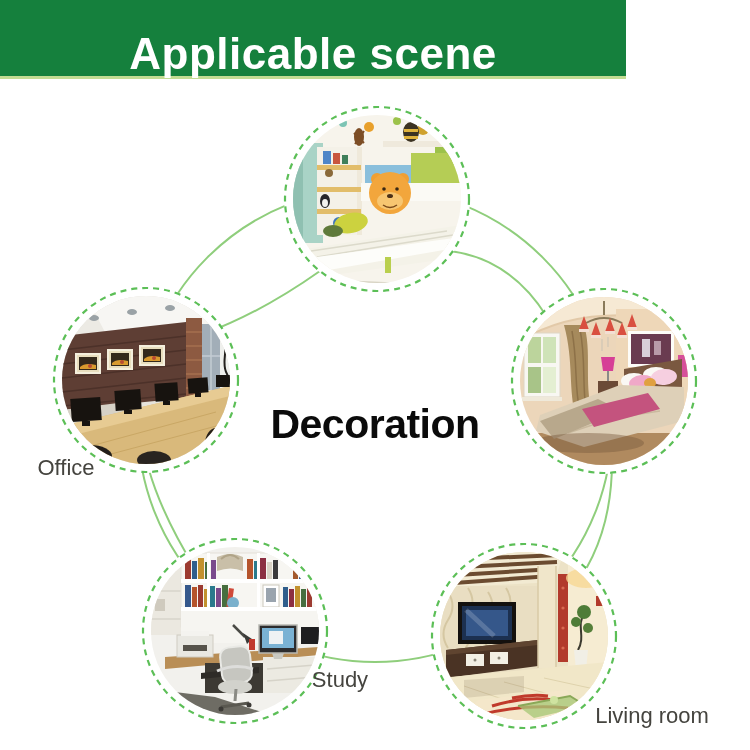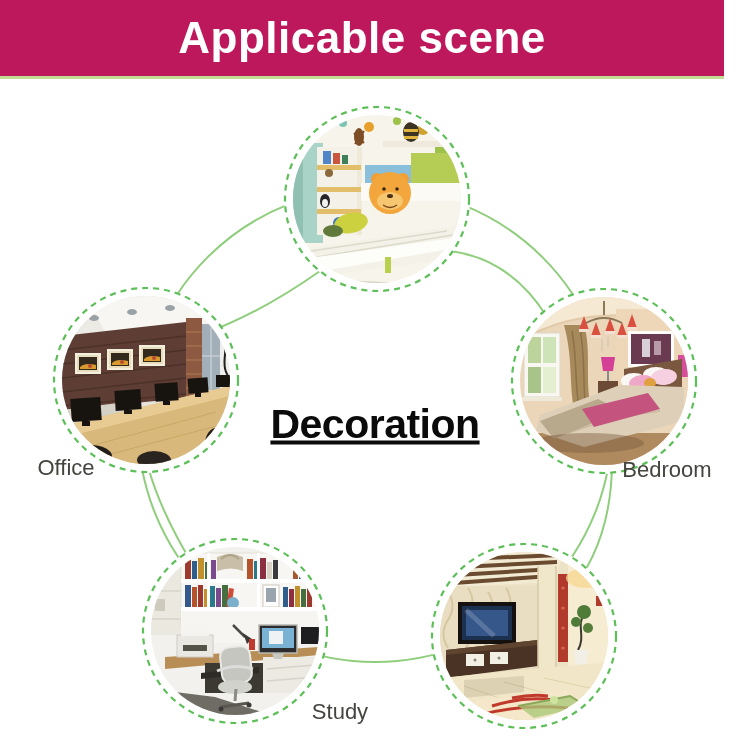--- a/index.html
+++ b/index.html
@@ -1,35 +1,35 @@
 <!DOCTYPE html>
 <html><head>
 <meta charset="utf-8">
 <style>
   html,body{margin:0;padding:0;background:#fff;}
   body{width:750px;height:750px;position:relative;overflow:hidden;
        font-family:"Liberation Sans","DejaVu Sans",sans-serif;}
   .page{position:absolute;inset:0;background:#ffffff;}
 
   
-  .banner{position:absolute;left:0;top:0;width:724px;height:76px;
-          background:#be185d;border-bottom:3px solid #c3dc93;
-          display:flex;align-items:center;justify-content:center;}
+  .banner{position:absolute;left:0;top:0;width:626px;height:76px;
+          background:#15803d;border-bottom:3px solid #c3dc93;
+          display:flex;align-items:flex-end;justify-content:center;}
   .banner-title{color:#ffffff;font-size:44px;font-weight:bold;
                 letter-spacing:0.5px;line-height:1;}
 
   
   .stage{position:absolute;inset:0;}
   svg.diagram{position:absolute;left:0;top:0;}
 
   .node-label{position:absolute;transform:translate(-50%,-50%);
               color:#45443f;font-size:22px;white-space:nowrap;}
   .center-label{position:absolute;transform:translate(-50%,-50%);
                 color:#0b0b0b;font-size:41px;font-weight:bold;
-                letter-spacing:-0.5px;white-space:nowrap;text-decoration:underline;}
+                letter-spacing:-0.5px;white-space:nowrap;}
 </style>
 </head>
 <body>
 
 <div class="page">
 
   <header class="banner">
     <span class="banner-title">Applicable scene</span>
   </header>
 
@@ -398,17 +398,17 @@
             <path d="M-6,70 L46,60 L62,70" stroke="#8aa858" stroke-width="2" fill="none"></path>
             <circle cx="30" cy="64" r="4" fill="#cfe3a0"></circle>
           </g>
         </g>
         <circle cx="524" cy="636" r="92" fill="none" stroke="#5cbf57" stroke-width="2.2" stroke-dasharray="6 5"></circle>
       </g>
     </svg>
 
     <div class="center-label" style="left:375px;top:424px">Decoration</div>
 
-    <div class="node-label" style="left:667px;top:470px">Bedroom</div>
-    <div class="node-label" style="left:340px;top:712px">Study</div>
+    <div class="node-label" style="left:652px;top:716px">Living room</div>
+    <div class="node-label" style="left:340px;top:680px">Study</div>
     <div class="node-label" style="left:66px;top:468px">Office</div>
   </div>
 </div>
 
 </body></html>

